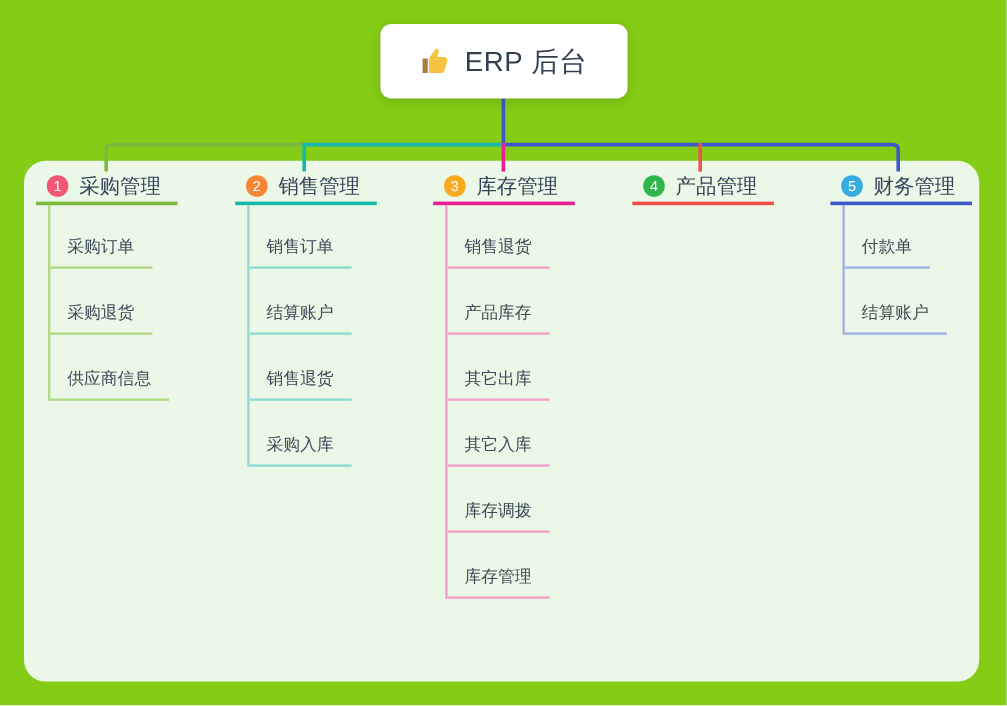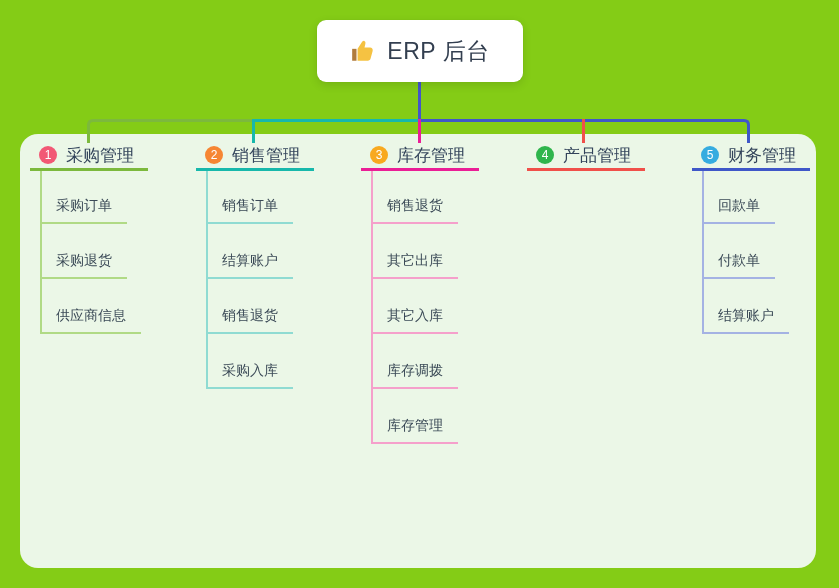--- a/index.html
+++ b/index.html
@@ -165,20 +165,23 @@
   <div class="branch b3" style="--c: #ea1e96; --cl: #f5a0cb; --badge: #f8a91f;">
     <div class="branch-header">
       <span class="badge">3</span>
       <span class="branch-label">库存管理</span>
     </div>
     <div class="children">
       <div class="child">
           <span class="child-label">销售退货</span>
         </div>
       <div class="child">
+          <span class="child-label">产品库存</span>
+        </div>
+      <div class="child">
           <span class="child-label">其它出库</span>
         </div>
       <div class="child">
           <span class="child-label">其它入库</span>
         </div>
       <div class="child">
           <span class="child-label">库存调拨</span>
         </div>
       <div class="child">
           <span class="child-label">库存管理</span>
@@ -193,23 +196,20 @@
     </div>
   </div>
 
   <div class="branch b5" style="--c: #3f57c8; --cl: #a4b2e3; --badge: #36ace0;">
     <div class="branch-header">
       <span class="badge">5</span>
       <span class="branch-label">财务管理</span>
     </div>
     <div class="children">
       <div class="child">
-          <span class="child-label">回款单</span>
-        </div>
-      <div class="child">
           <span class="child-label">付款单</span>
         </div>
       <div class="child">
           <span class="child-label">结算账户</span>
         </div>
     </div>
   </div>
 
 </div>
 

